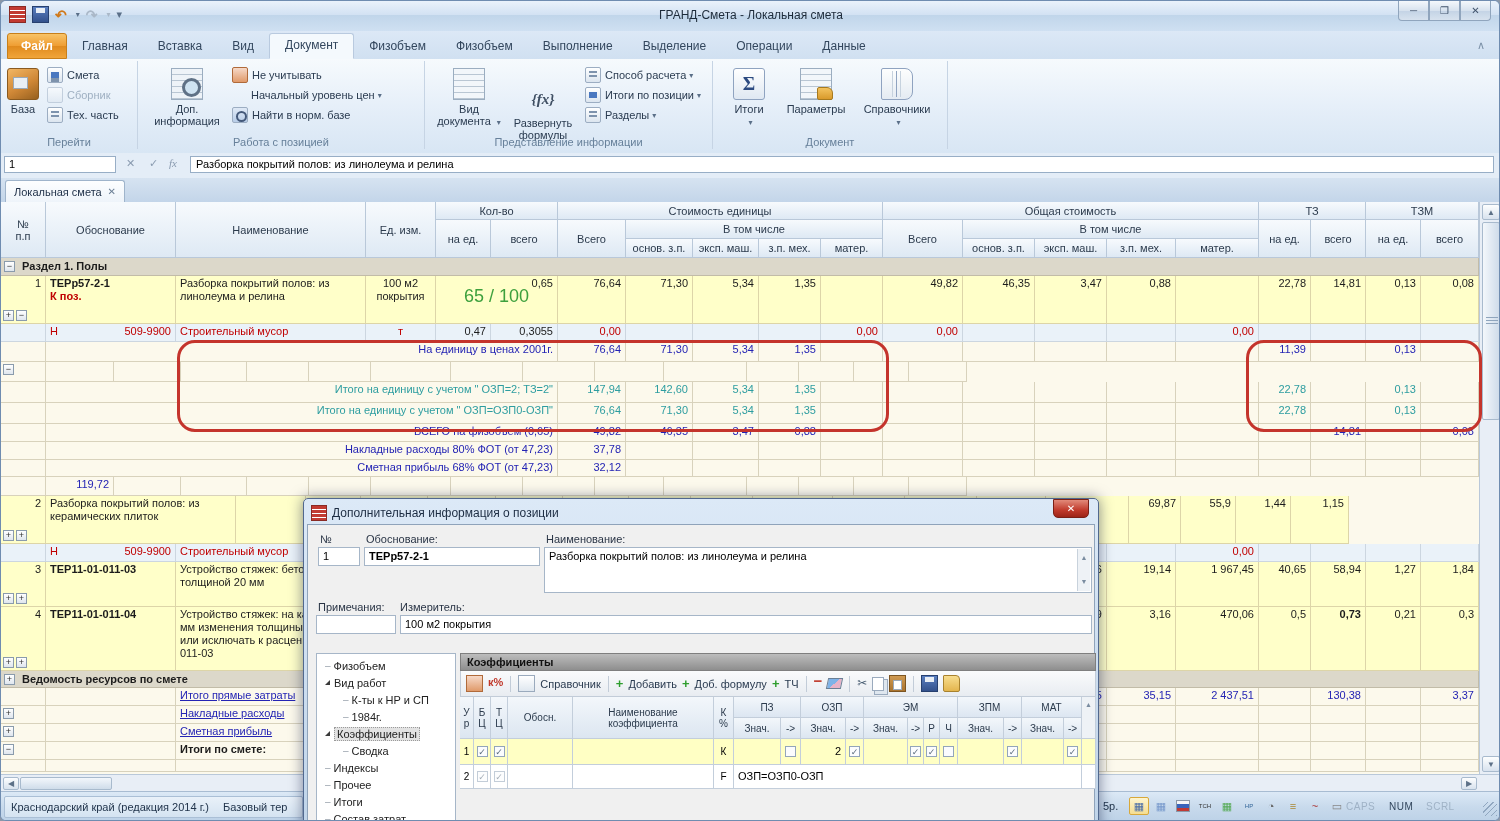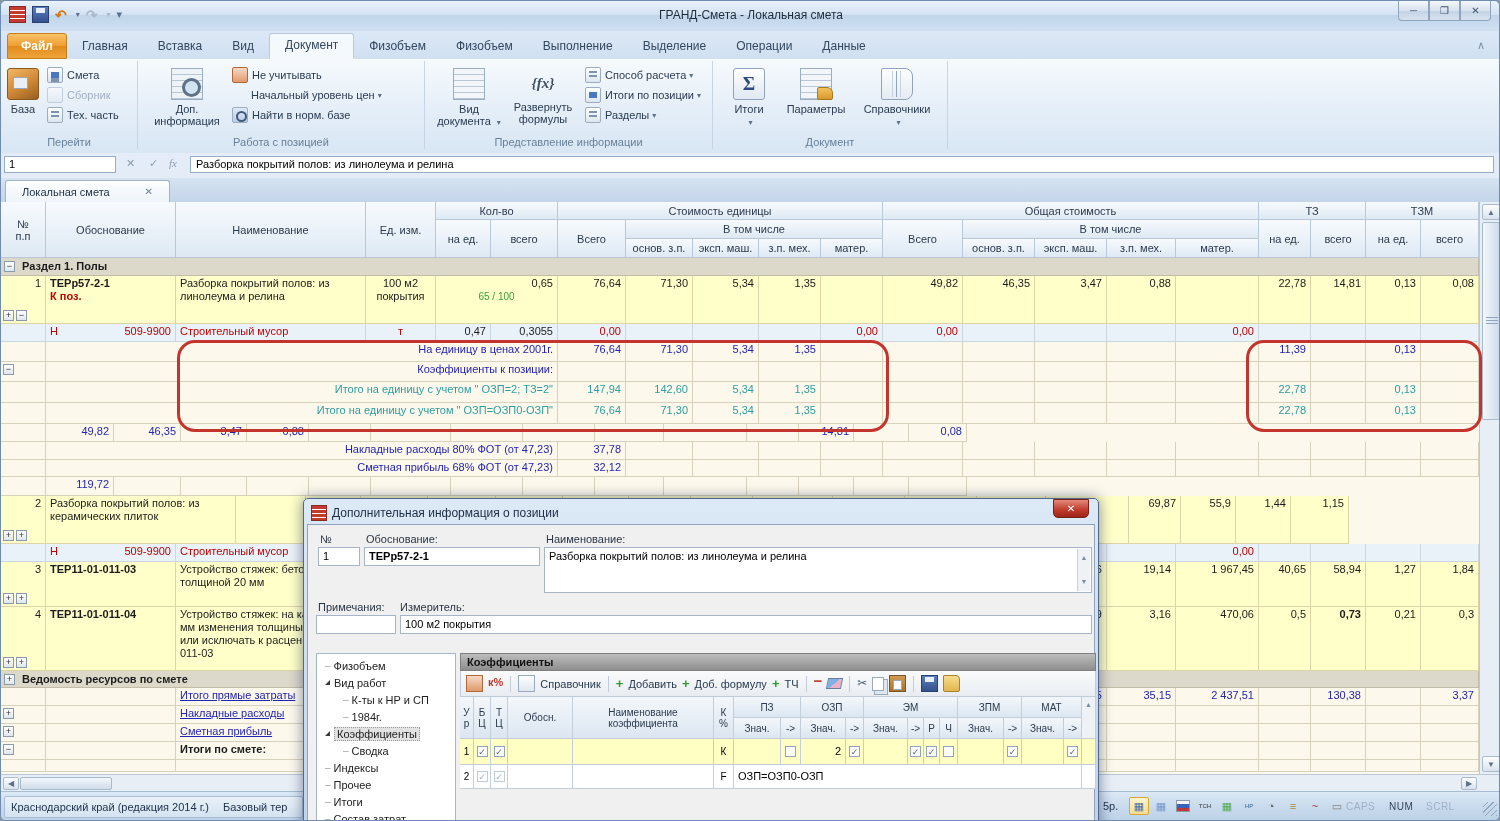--- a/index.html
+++ b/index.html
@@ -34,42 +34,42 @@
   .smrow{display:flex;align-items:center;height:20px;font-size:11px;color:#2a3b50;white-space:nowrap;}
   .dis{color:#9fb0c2;}
   .dd{font-size:8px;color:#5a6f88;margin-left:3px;}
   
   .ic32{width:30px;height:30px;margin-bottom:3px;position:relative;flex:none;}
   .i-base{background:linear-gradient(150deg,#f2b765,#cf8736 55%,#96601f);border-radius:3px;border:1px solid #8a5a20;}
   .i-base::after{content:"";position:absolute;left:5px;top:8px;width:13px;height:10px;background:#e9eff5;border:1px solid #9aa9b8;}
   .i-mag{background:repeating-linear-gradient(to bottom,#eef3f8 0 5px,#b9c6d3 5px 6px),repeating-linear-gradient(to right,#eef3f8 0 6px,#b9c6d3 6px 7px);border:1px solid #9badc0;}
   .i-mag::after{content:"";position:absolute;right:1px;bottom:2px;width:13px;height:13px;border:3px solid #5f7186;border-radius:50%;background:#cfe3f2;}
   .i-table{background:repeating-linear-gradient(to bottom,#f2f6fa 0 5px,#b9c6d3 5px 6px),repeating-linear-gradient(to right,#f2f6fa 0 6px,#b9c6d3 6px 7px);border:1px solid #9badc0;}
-  .i-fx{font:italic bold 15px "Liberation Serif",serif;color:#3f4f63;display:flex;align-items:center;justify-content:center;}
+  .i-fx{font:italic bold 15px "Liberation Serif",serif;color:#3f4f63;display:flex;align-items:center;justify-content:center;margin-top:16px;}
   .i-sigma{border:1px solid #8fa3c0;border-radius:3px;background:linear-gradient(#ffffff,#dfe8f2);
      color:#2c4a80;font:bold 19px "Liberation Serif",serif;display:flex;align-items:center;justify-content:center;}
   .i-params{background:repeating-linear-gradient(to bottom,#f2f6fa 0 5px,#b9c6d3 5px 6px),repeating-linear-gradient(to right,#f2f6fa 0 6px,#b9c6d3 6px 7px);border:1px solid #9badc0;}
   .i-params::after{content:"";position:absolute;right:-2px;bottom:-1px;width:14px;height:11px;background:linear-gradient(#f3c35f,#d99a2b);border-radius:2px 6px 2px 2px;border:1px solid #a87a1e;}
   .i-book{background:linear-gradient(#fdfefe,#e4ebf2);border:1px solid #8fa3c0;border-radius:2px 8px 8px 2px;}
   .i-book::after{content:"";position:absolute;left:14px;top:2px;bottom:2px;width:1px;background:#8fa3c0;box-shadow:-4px 0 0 #c6d2de,4px 0 0 #c6d2de;}
   .si{width:16px;height:16px;margin-right:4px;flex:none;border:1px solid #9cadc2;border-radius:2px;background:linear-gradient(#ffffff,#dce5ef);position:relative;box-sizing:border-box;}
   .si-red{background:linear-gradient(#f6d9c8,#e09a6a);border-color:#b06a3a;}
   .si-doc::after{content:"";position:absolute;left:3px;top:3px;right:3px;height:2px;background:#7e93ad;box-shadow:0 4px 0 #7e93ad;}
   .si-blue::after{content:"";position:absolute;left:3px;top:4px;width:8px;height:6px;background:#4a78c0;}
   .si-find{background:linear-gradient(#dfe9f6,#b8cde8);}
   .si-find::after{content:"";position:absolute;left:3px;top:3px;width:7px;height:7px;border:2px solid #44597a;border-radius:50%;}
   
   .fbar{position:absolute;left:0;top:152px;width:1500px;height:25px;background:#e4edf7;border-bottom:1px solid #b8c9dd;}
   .nmbox{position:absolute;left:3px;top:3px;width:112px;height:17px;background:#fff;border:1px solid #98aec6;font-size:11px;padding:1px 4px;box-sizing:border-box;}
   .fico{position:absolute;top:4px;font-size:11px;color:#8a9bb0;}
   .ffield{position:absolute;left:189px;top:3px;width:1304px;height:17px;background:#fff;border:1px solid #98aec6;font-size:11px;padding:1px 5px;box-sizing:border-box;white-space:nowrap;overflow:hidden;}
   
   .doctabs{position:absolute;left:0;top:177px;width:1500px;height:24px;background:linear-gradient(#d6e3f1,#c3d5e9);border-bottom:1px solid #9fb4cb;}
-  .dtab{position:absolute;left:4px;top:2px;width:165px;height:22px;background:linear-gradient(#fdfeff,#eef4fa);
-     border:1px solid #9fb4cb;border-bottom:none;border-radius:3px 3px 0 0;font-size:11px;display:flex;align-items:center;justify-content:space-between;padding:0 16px;box-sizing:border-box;color:#21324a;}
+  .dtab{position:absolute;left:4px;top:2px;width:120px;height:22px;background:linear-gradient(#fdfeff,#eef4fa);
+     border:1px solid #9fb4cb;border-bottom:none;border-radius:3px 3px 0 0;font-size:11px;display:flex;align-items:center;justify-content:space-between;padding:0 8px;box-sizing:border-box;color:#21324a;}
   .dtab .x{color:#6b7f95;font-size:10px;}
   
   #grid{position:absolute;left:0;top:201px;width:1478px;height:572px;background:#fcf9ec;overflow:hidden;}
   #grid-header{display:flex;}
   .gh{box-sizing:border-box;border-right:1px solid #b9c8d9;border-bottom:1px solid #b9c8d9;
      background:linear-gradient(#f7fafd,#dee9f4);font-size:11px;color:#2b3a4c;
      display:flex;align-items:center;justify-content:center;text-align:center;white-space:pre-line;line-height:12px;overflow:hidden;}
   .gcol{display:flex;flex-direction:column;}
   .grow{display:flex;box-sizing:border-box;}
   .gc{position:relative;box-sizing:border-box;border-right:1px solid #d8d2bc;border-bottom:1px solid #d8d2bc;
@@ -78,21 +78,21 @@
   .res .gc{background:#eaf2f9;border-color:#ccd6e0;}
   .sub .gc,.empty .gc{background:#fcf9ec;}
   .sec .gc{background:#dcd8ca;border-color:#c2bca8;}
   .sec-c{font-weight:bold;display:flex;align-items:center;gap:5px;padding-left:3px;}
   .R{text-align:right}.C{text-align:center}.L{text-align:left}
   .c-blue{color:#2424b4}.c-teal{color:#2d9da0}.c-red{color:#c00000}.b{font-weight:bold}.u{text-decoration:underline}
   .split{display:flex;justify-content:space-between;white-space:nowrap;}
   .k2 div:first-child{font-weight:bold}
   .k2 div:last-child{color:#c00000;font-weight:bold;}
   .qty2 div:first-child{text-align:right}
-  .qty2 div:last-child{text-align:center;color:#3da03d;font-size:10px;}
+  .qty2 div:last-child{text-align:center;color:#3da03d;font-size:18px;}
   .exp{width:11px;height:11px;border:1px solid #8a9bac;background:linear-gradient(#ffffff,#dfe6ee);
        font:9px/9px "Liberation Sans",sans-serif;text-align:center;color:#333;box-sizing:border-box;margin-right:2px;display:inline-block;}
   .expwrap{position:absolute;left:2px;display:flex;}
   .expwrap.bot{bottom:2px;} .expwrap.top{top:2px;}
   
   .vscroll{position:absolute;left:1478px;top:201px;width:22px;height:572px;background:#e8eef6;border-left:1px solid #b9c8d9;box-sizing:border-box;}
   .hscroll{position:absolute;left:0;top:773px;width:1500px;height:17px;background:#e8eef6;border-top:1px solid #b9c8d9;box-sizing:border-box;}
   .sbtn{position:absolute;background:linear-gradient(#fdfefe,#d8e2ee);border:1px solid #a8bacd;border-radius:2px;
         font-size:8px;color:#5d7188;display:flex;align-items:center;justify-content:center;box-sizing:border-box;}
   .sthumb{position:absolute;background:linear-gradient(90deg,#f3f7fb,#cfdcea);border:1px solid #a8bacd;border-radius:2px;box-sizing:border-box;}
@@ -439,21 +439,20 @@
           <div class="gc R" style="width: 72px;"></div>
           <div class="gc R" style="width: 69px;"></div>
           <div class="gc R" style="width: 83px;"></div>
           <div class="gc c-blue R" style="width: 52px;">11,39</div>
           <div class="gc R" style="width: 55px;"></div>
           <div class="gc c-blue R" style="width: 55px;">0,13</div>
           <div class="gc R" style="width: 58px;"></div>
         </div>
         <div class="grow sub" style="height: 20px;">
           <div class="gc R" style="width: 45px;"><div class="expwrap top"><div class="exp">−</div></div></div>
-          <div class="gc R c-blue" style="width: 512px;">Коэффициенты к позиции:</div>
           <div class="gc R" style="width: 68px;"></div>
           <div class="gc R" style="width: 67px;"></div>
           <div class="gc R" style="width: 66px;"></div>
           <div class="gc R" style="width: 62px;"></div>
           <div class="gc R" style="width: 62px;"></div>
           <div class="gc R" style="width: 80px;"></div>
           <div class="gc R" style="width: 72px;"></div>
           <div class="gc R" style="width: 72px;"></div>
           <div class="gc R" style="width: 69px;"></div>
           <div class="gc R" style="width: 83px;"></div>
@@ -493,20 +492,21 @@
           <div class="gc R" style="width: 72px;"></div>
           <div class="gc R" style="width: 69px;"></div>
           <div class="gc R" style="width: 83px;"></div>
           <div class="gc c-teal R" style="width: 52px;">22,78</div>
           <div class="gc R" style="width: 55px;"></div>
           <div class="gc c-teal R" style="width: 55px;">0,13</div>
           <div class="gc R" style="width: 58px;"></div>
         </div>
         <div class="grow sub" style="height: 18px;">
           <div class="gc R" style="width: 45px;"></div>
+          <div class="gc R c-blue" style="width: 512px;">ВСЕГО на физобъем (0,65)</div>
           <div class="gc c-blue R" style="width: 68px;">49,82</div>
           <div class="gc c-blue R" style="width: 67px;">46,35</div>
           <div class="gc c-blue R" style="width: 66px;">3,47</div>
           <div class="gc c-blue R" style="width: 62px;">0,88</div>
           <div class="gc R" style="width: 62px;"></div>
           <div class="gc R" style="width: 80px;"></div>
           <div class="gc R" style="width: 72px;"></div>
           <div class="gc R" style="width: 72px;"></div>
           <div class="gc R" style="width: 69px;"></div>
           <div class="gc R" style="width: 83px;"></div>

